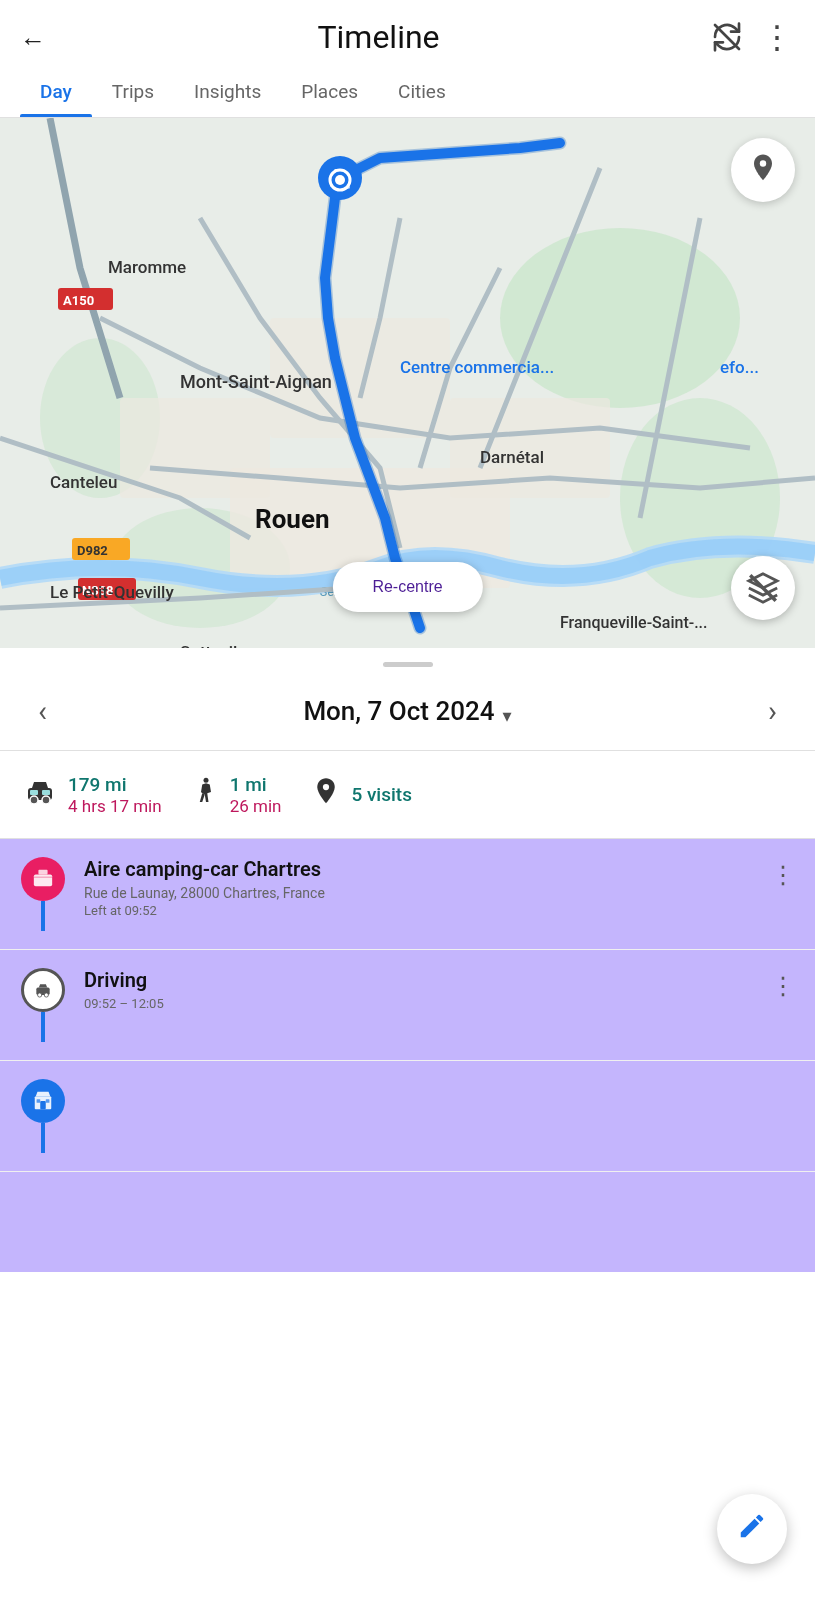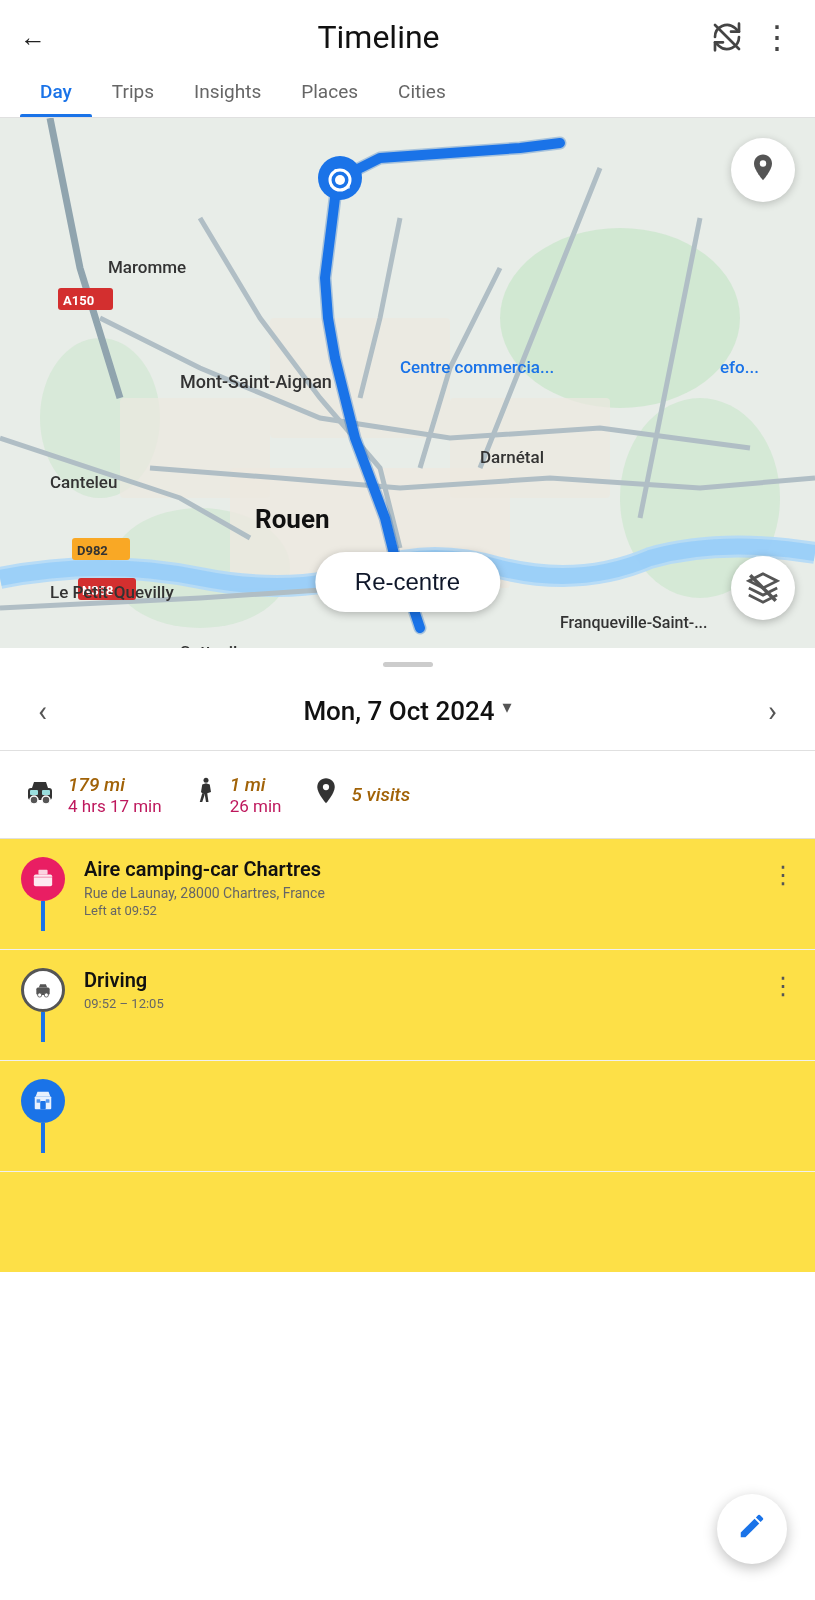--- a/index.html
+++ b/index.html
@@ -83,22 +83,22 @@
     
     .recentre-btn {
       position: absolute;
       bottom: 36px;
       left: 50%;
       transform: translateX(-50%);
       background: #fff;
       border: none;
       border-radius: 30px;
       padding: 16px 40px;
-      font-size: 24px;
-      color: #0f172a;
+      font-size: 16px;
+      color: #4c1d95;
       box-shadow: 0 2px 8px rgba(0,0,0,0.25);
       cursor: pointer;
       font-weight: 400;
     }
 
     
     .layer-btn {
       position: absolute;
       bottom: 28px;
       right: 20px;
@@ -152,21 +152,21 @@
       font-size: 30px;
       color: #555;
       cursor: pointer;
       padding: 4px 10px;
     }
     .date-nav-title {
       font-size: 26px;
       font-weight: 500;
       color: #111;
       display: flex;
-      align-items: flex-start;
+      align-items: flex-end;
       gap: 8px;
       cursor: pointer;
     }
     .date-nav-dropdown {
       font-size: 18px;
       color: #555;
     }
 
     
     .divider {
@@ -192,32 +192,31 @@
       font-size: 26px;
       color: #333;
     }
     .stat-text {
       display: flex;
       flex-direction: column;
     }
     .stat-main {
       font-size: 19px;
       font-weight: 500;
-      color: #a16207;
-      font-style: italic;
+      color: #0f766e;
     }
     .stat-sub {
       font-size: 17px;
       color: #be185d;
       text-align: center;
     }
 
     
     .timeline-list {
-      background: #fde047;
+      background: #c4b5fd;
       padding: 0 0 100px 0;
     }
     .timeline-item {
       display: flex;
       align-items: flex-start;
       padding: 18px 20px 18px 16px;
       position: relative;
       border-bottom: 1px solid #f0f0f0;
     }
 

